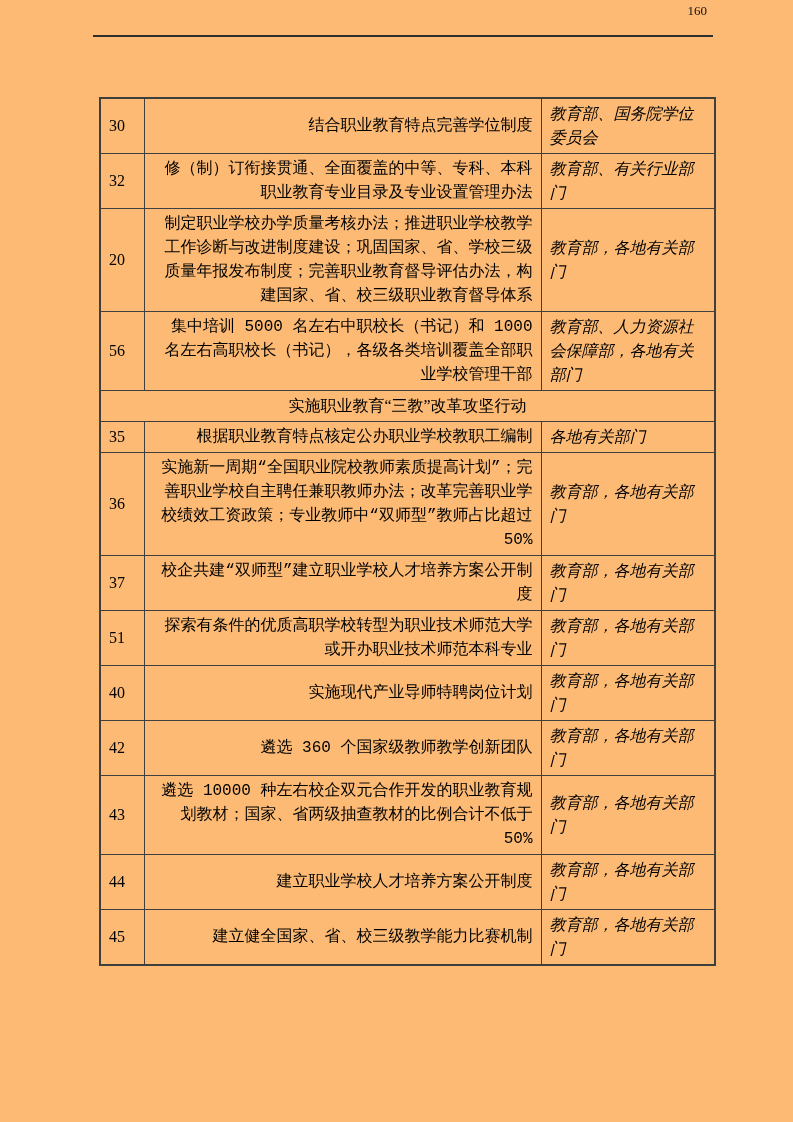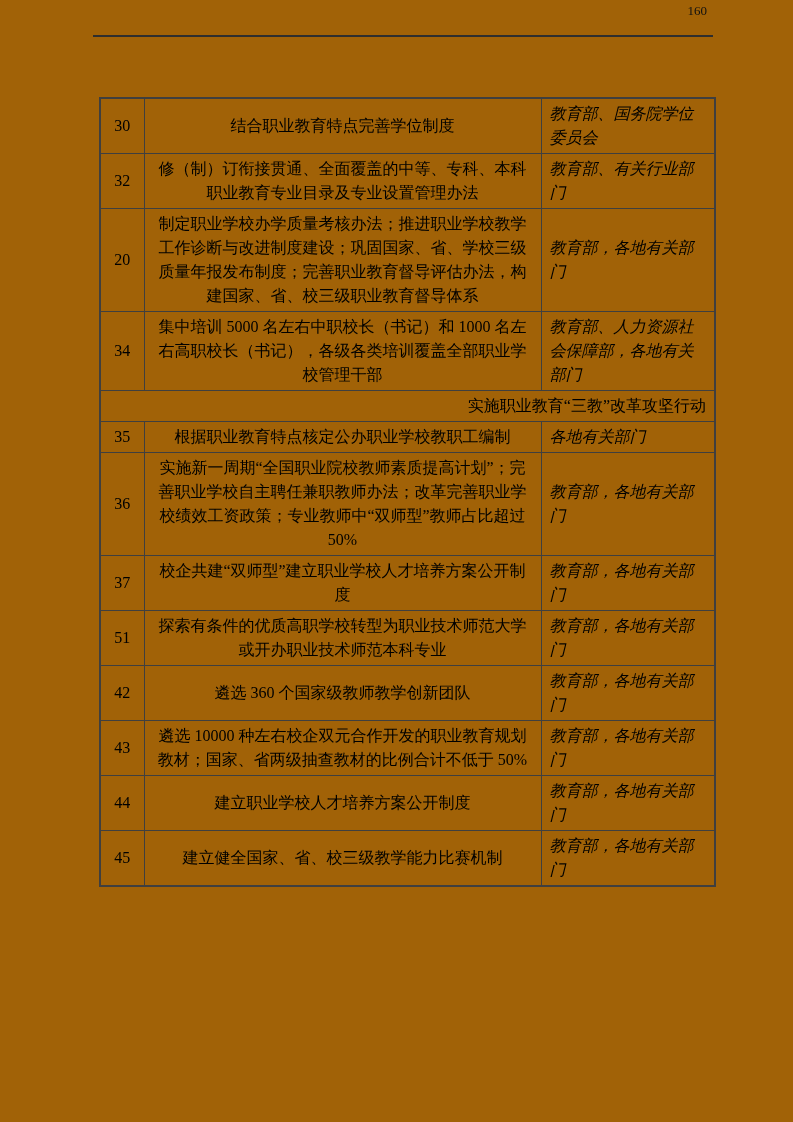--- a/index.html
+++ b/index.html
@@ -1,20 +1,20 @@
 <!DOCTYPE html>
 <html><head>
 <meta charset="utf-8">
 <style>
   html, body { margin: 0; padding: 0; background: #e8e8e8; }
   .page {
     position: relative;
     width: 793px;
     height: 1122px;
-    background: #a16207;
+    background: #fdba74;
     font-family: "Liberation Serif", "DejaVu Serif", serif;
     color: #000000;
     overflow: hidden;
   }
   .page-number {
     position: absolute;
     top: 3px;
     right: 86px;
     font-size: 13px;
     color: #111;
@@ -38,35 +38,36 @@
     line-height: 24px;
     color: #000;
   }
   table.action-table td {
     border: 1px solid #3f3f3f;
     vertical-align: middle;
     padding: 3px 8px;
   }
   table.action-table { border: 2px solid #3f3f3f; }
   td.num {
-    text-align: center;
+    text-align: left;
     padding: 3px 2px;
     margin-left: 27px;
   }
   td.task {
     padding: 3px 20px 3px 9px;
-    text-align: center;
+    text-align: right;
+    font-family: Liberation Mono, monospace;
   }
   td.dept {
     padding: 3px 21px 3px 9px;
     text-align: left;
     font-style: italic;
   }
   td.section {
-    text-align: right;
+    text-align: center;
     padding: 4px 8px;
     margin-top: 40px;
   }
   col.c-num  { width: 44px; }
   col.c-task { width: 397px; }
   col.c-dept { width: 174px; }
 </style>
 </head>
 <body>
 
@@ -92,21 +93,21 @@
         <td class="num">32</td>
         <td class="task">修（制）订衔接贯通、全面覆盖的中等、专科、本科职业教育专业目录及专业设置管理办法</td>
         <td class="dept">教育部、有关行业部门</td>
       </tr>
       <tr>
         <td class="num">20</td>
         <td class="task">制定职业学校办学质量考核办法；推进职业学校教学工作诊断与改进制度建设；巩固国家、省、学校三级质量年报发布制度；完善职业教育督导评估办法，构建国家、省、校三级职业教育督导体系</td>
         <td class="dept">教育部，各地有关部门</td>
       </tr>
       <tr>
-        <td class="num">34</td>
+        <td class="num">56</td>
         <td class="task">集中培训 5000 名左右中职校长（书记）和 1000 名左右高职校长（书记），各级各类培训覆盖全部职业学校管理干部</td>
         <td class="dept">教育部、人力资源社会保障部，各地有关部门</td>
       </tr>
       <tr>
         <td class="section" colspan="3">实施职业教育“三教”改革攻坚行动</td>
       </tr>
       <tr>
         <td class="num">35</td>
         <td class="task">根据职业教育特点核定公办职业学校教职工编制</td>
         <td class="dept">各地有关部门</td>
@@ -117,20 +118,25 @@
         <td class="dept">教育部，各地有关部门</td>
       </tr>
       <tr>
         <td class="num">37</td>
         <td class="task">校企共建“双师型”建立职业学校人才培养方案公开制度</td>
         <td class="dept">教育部，各地有关部门</td>
       </tr>
       <tr>
         <td class="num">51</td>
         <td class="task">探索有条件的优质高职学校转型为职业技术师范大学或开办职业技术师范本科专业</td>
+        <td class="dept">教育部，各地有关部门</td>
+      </tr>
+      <tr>
+        <td class="num">40</td>
+        <td class="task">实施现代产业导师特聘岗位计划</td>
         <td class="dept">教育部，各地有关部门</td>
       </tr>
       <tr>
         <td class="num">42</td>
         <td class="task">遴选 360 个国家级教师教学创新团队</td>
         <td class="dept">教育部，各地有关部门</td>
       </tr>
       <tr>
         <td class="num">43</td>
         <td class="task">遴选 10000 种左右校企双元合作开发的职业教育规划教材；国家、省两级抽查教材的比例合计不低于 50%</td>

